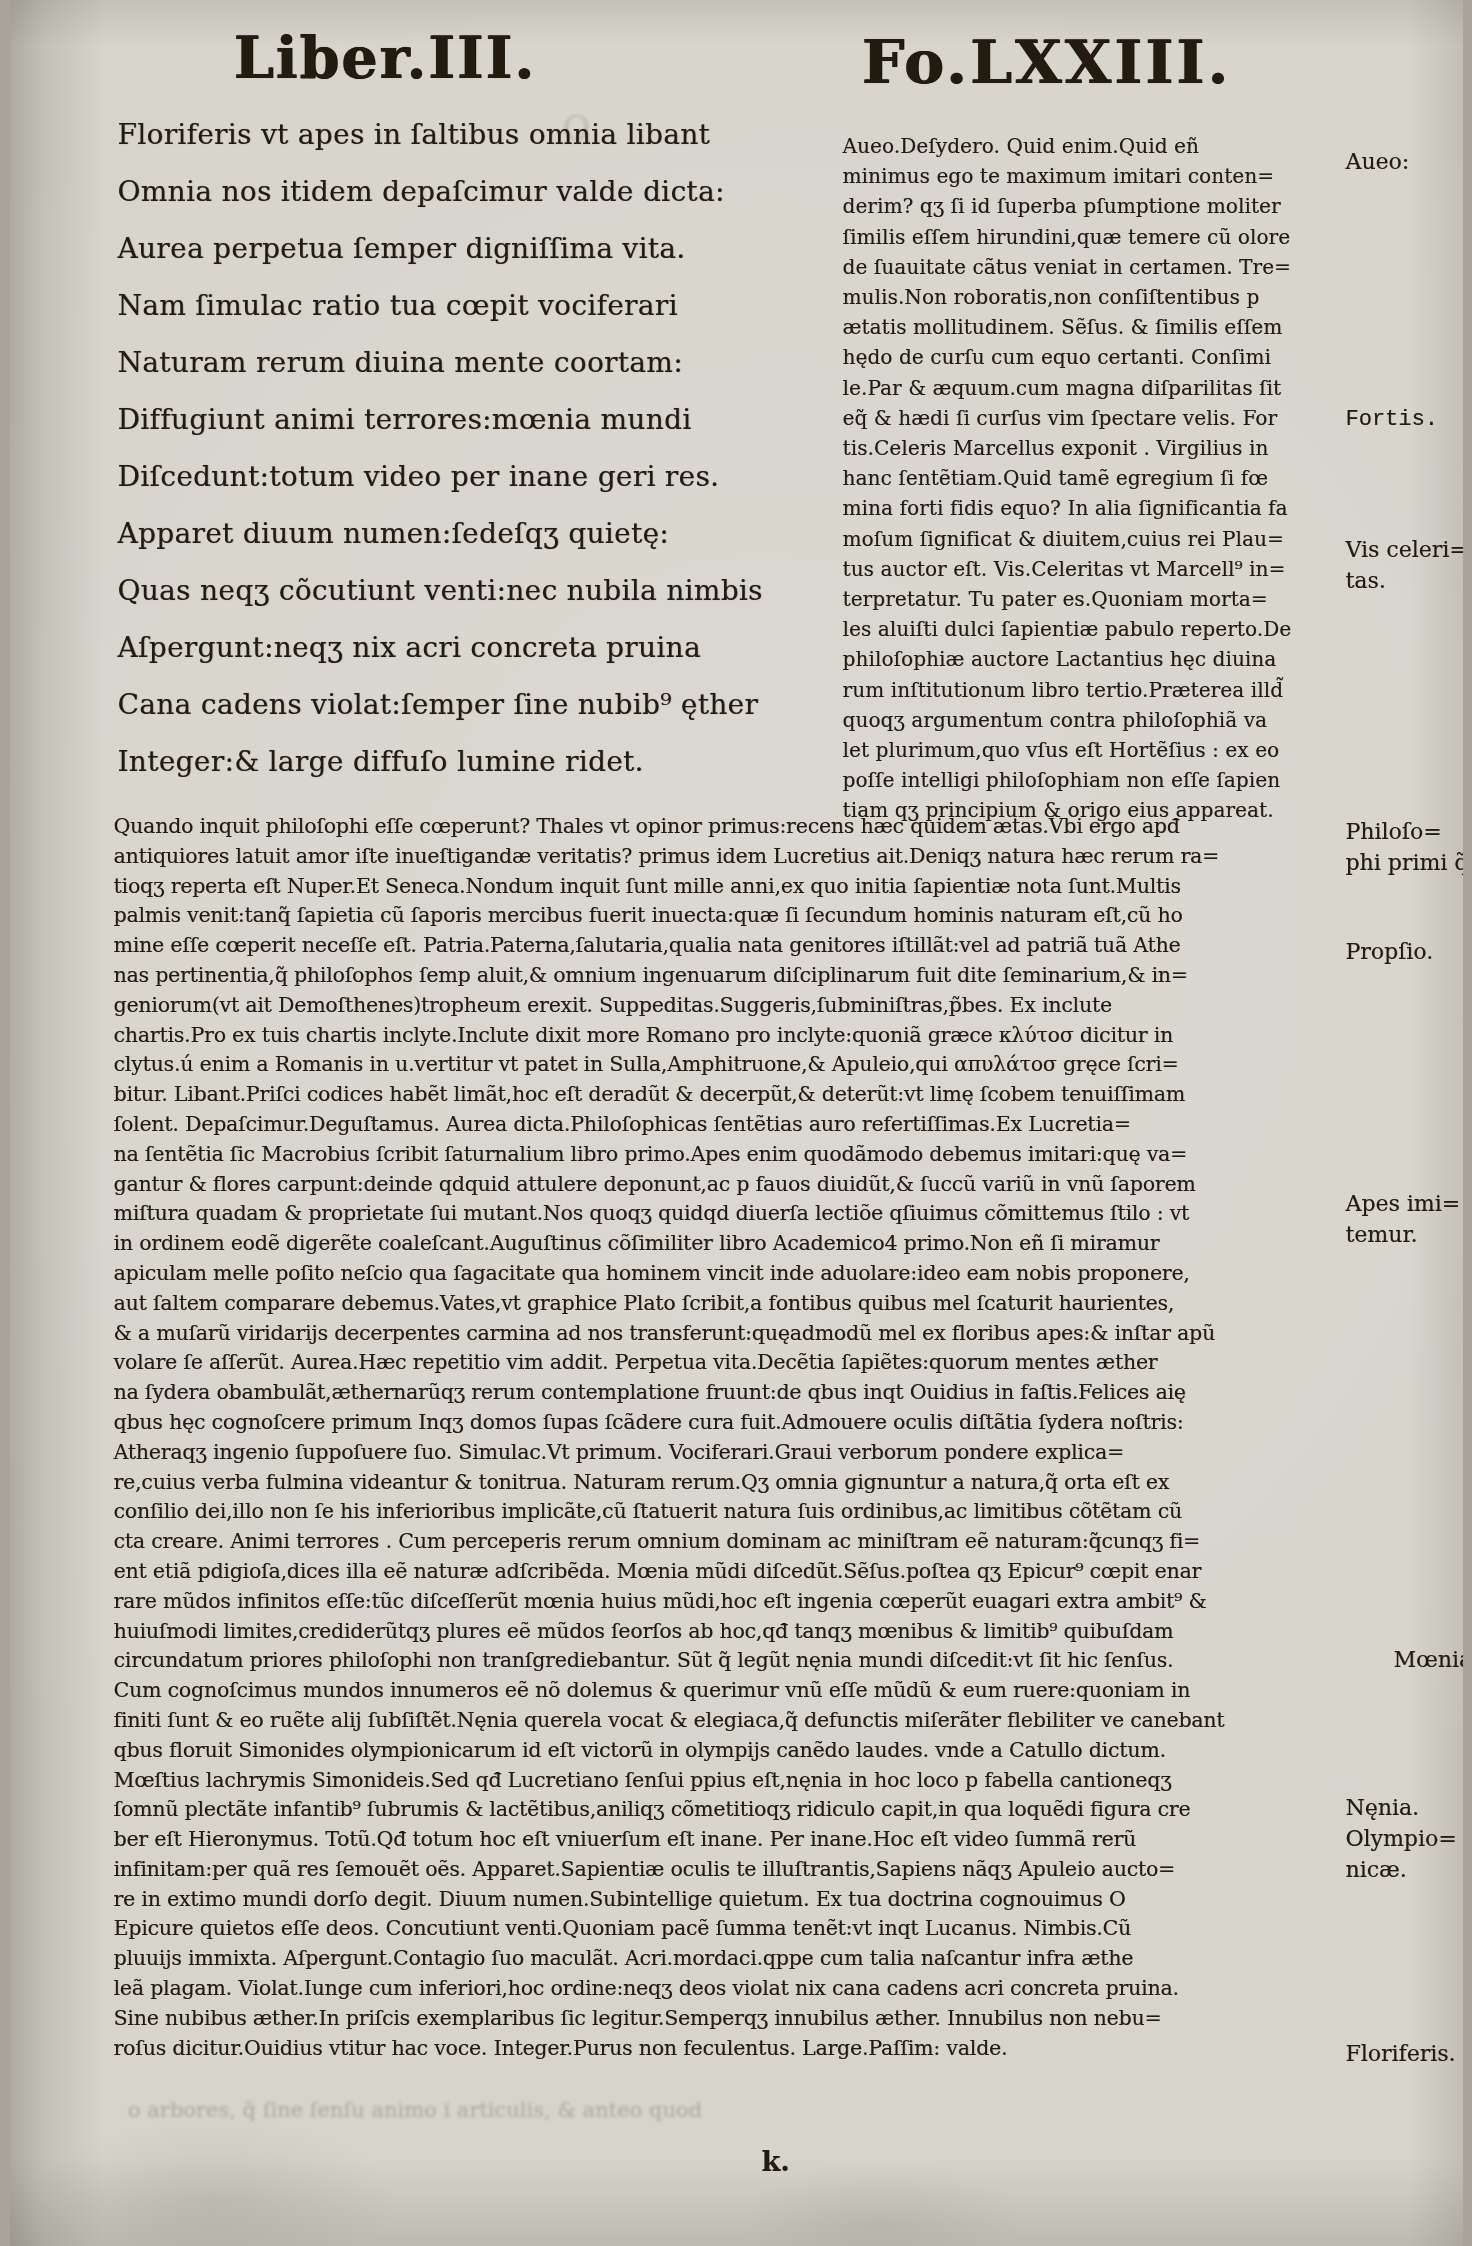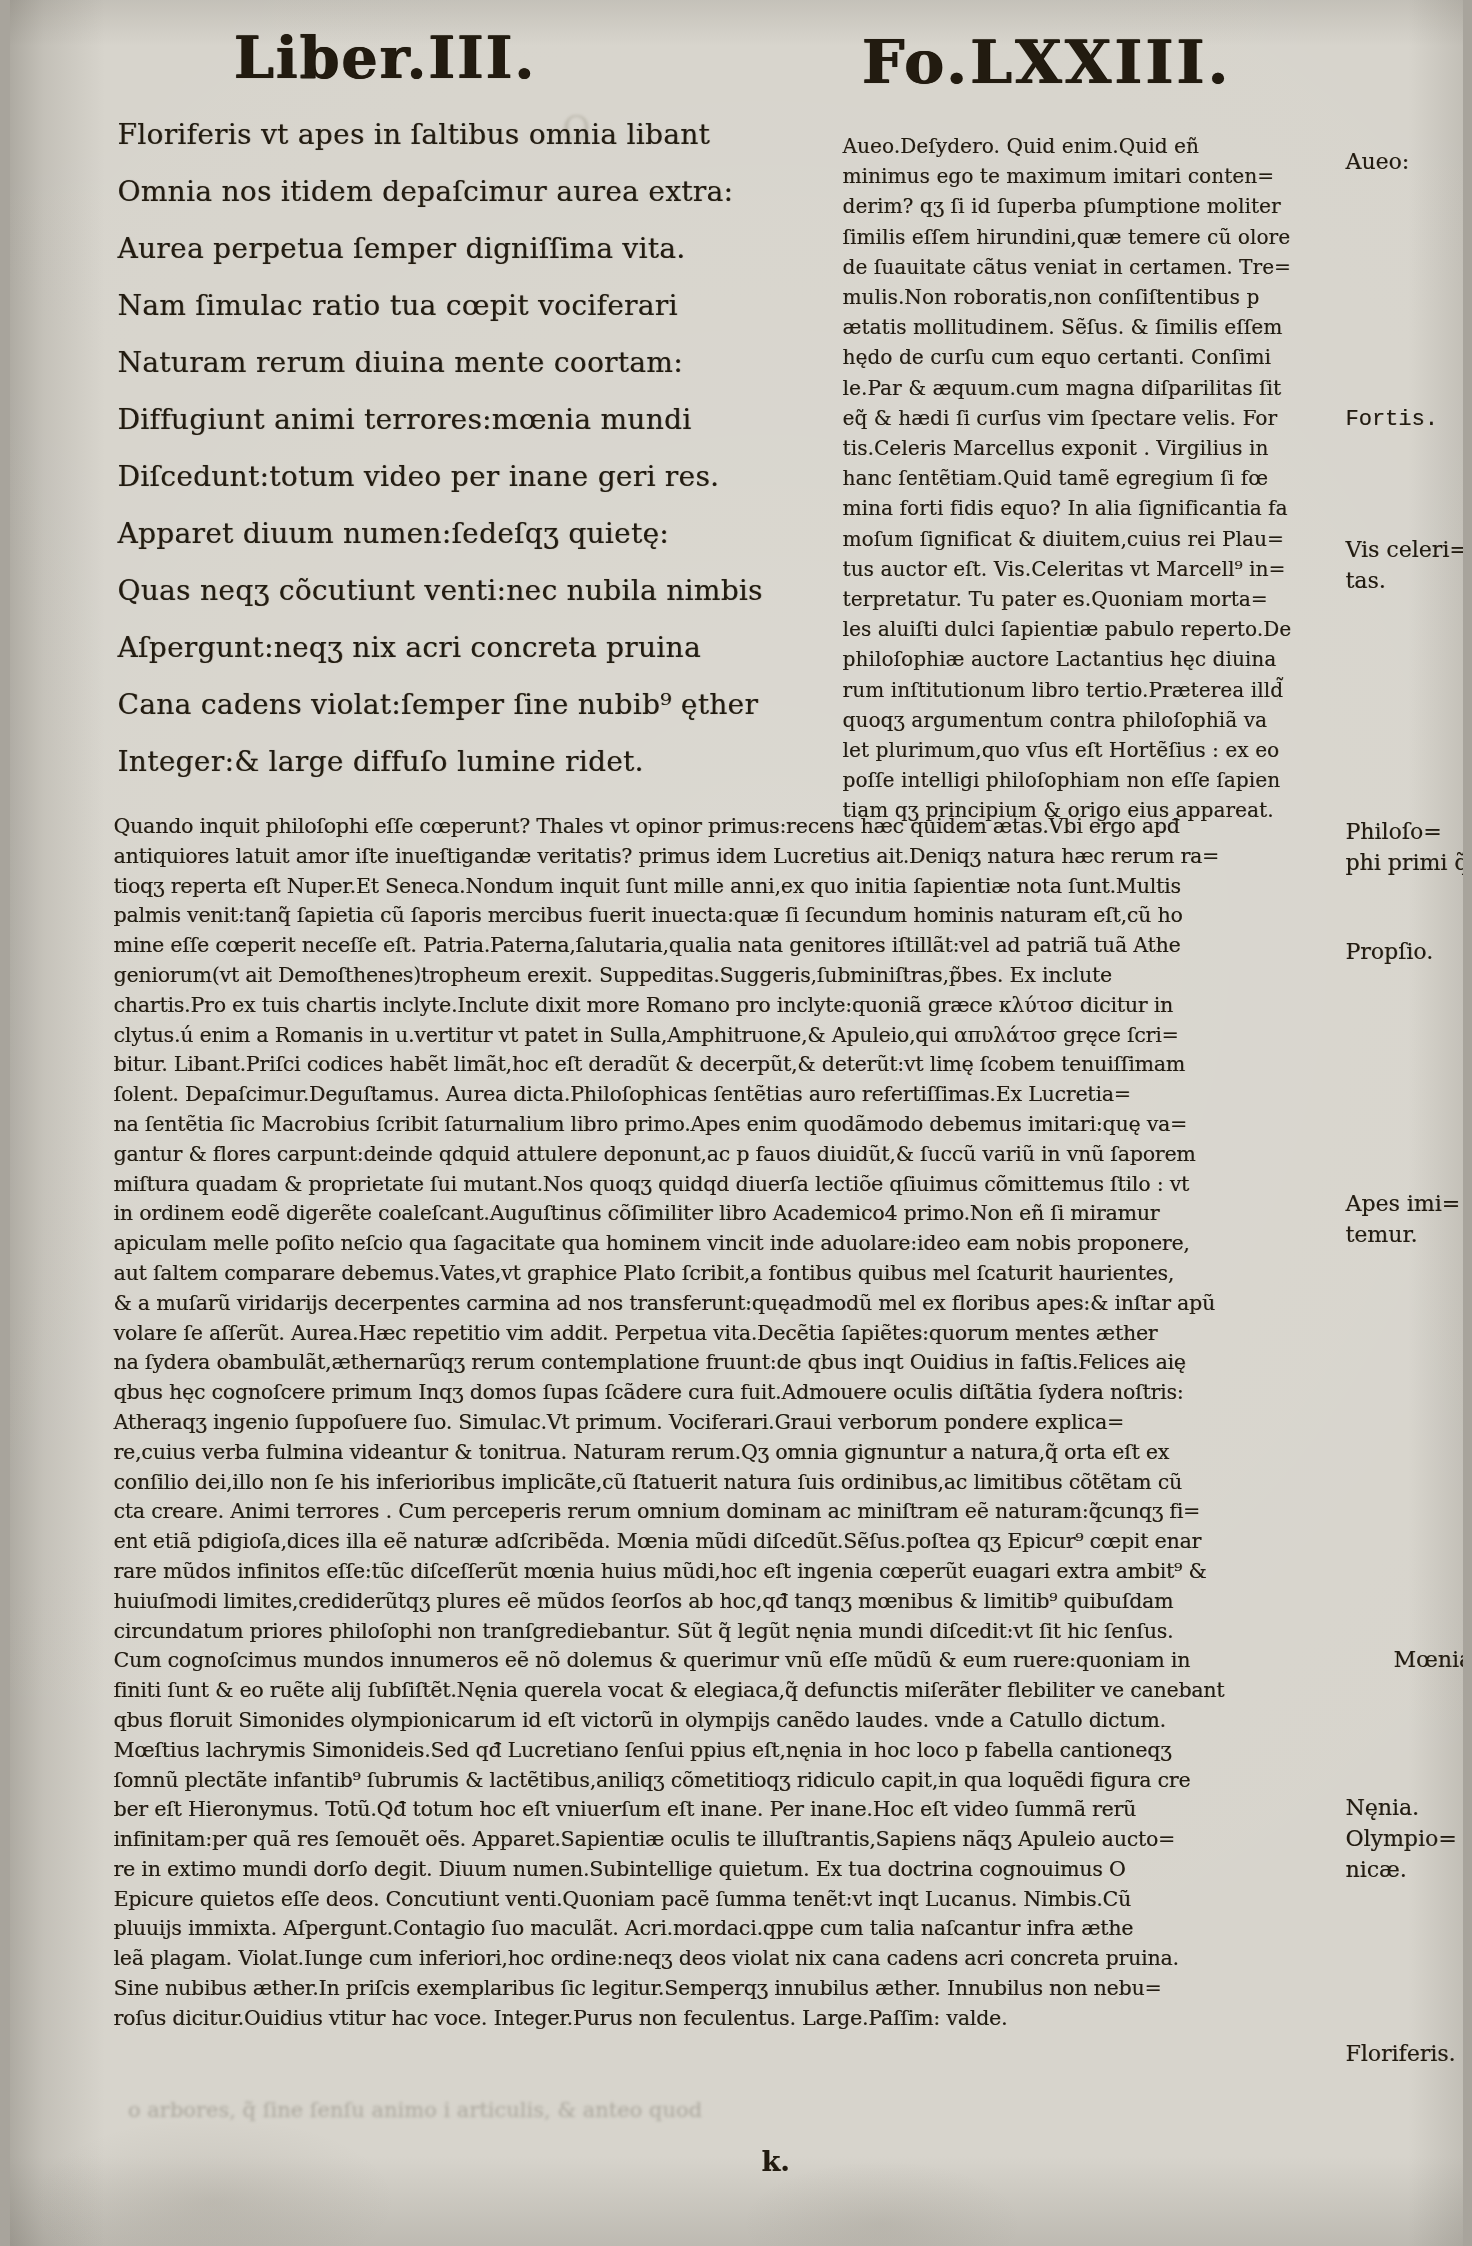--- a/index.html
+++ b/index.html
@@ -73,21 +73,21 @@
 <div class="page">
 
   <div class="header-left ink">Liber.III.</div>
 
   <div class="header-right ink">Fo.LXXIII.</div>
 
   <div class="ghost-initial">O</div>
 
   <div class="poem">
       <div class="poem-line">Floriferis vt apes in ſaltibus omnia libant</div>
-      <div class="poem-line">Omnia nos itidem depaſcimur aurea extra:</div>
+      <div class="poem-line">Omnia nos itidem depaſcimur valde dicta:</div>
       <div class="poem-line">Aurea perpetua ſemper digniſſima vita.</div>
       <div class="poem-line">Nam ſimulac ratio tua cœpit vociferari</div>
       <div class="poem-line">Naturam rerum diuina mente coortam:</div>
       <div class="poem-line">Diffugiunt animi terrores:mœnia mundi</div>
       <div class="poem-line">Diſcedunt:totum video per inane geri res.</div>
       <div class="poem-line">Apparet diuum numen:ſedeſqʒ quietę:</div>
       <div class="poem-line">Quas neqʒ cõcutiunt venti:nec nubila nimbis</div>
       <div class="poem-line">Aſpergunt:neqʒ nix acri concreta pruina</div>
       <div class="poem-line">Cana cadens violat:ſemper ſine nubib⁹ ęther</div>
       <div class="poem-line">Integer:&amp; large diffuſo lumine ridet.</div>
@@ -118,20 +118,21 @@
       <div class="rc-line">poſſe intelligi philoſophiam non eſſe ſapien</div>
       <div class="rc-line">tiam qʒ principium &amp; origo eius appareat.</div>
     </div>
 
   <div class="fullblock">
       <div class="fb-line">Quando inquit philoſophi eſſe cœperunt? Thales vt opinor primus:recens hæc quidem ætas.Vbi ergo apđ</div>
       <div class="fb-line">antiquiores latuit amor iſte inueſtigandæ veritatis? primus idem Lucretius ait.Deniqʒ natura hæc rerum ra=</div>
       <div class="fb-line">tioqʒ reperta eſt Nuper.Et Seneca.Nondum inquit ſunt mille anni,ex quo initia ſapientiæ nota ſunt.Multis</div>
       <div class="fb-line">palmis venit:tanq̃ ſapietia cũ ſaporis mercibus fuerit inuecta:quæ ſi ſecundum hominis naturam eſt,cũ ho</div>
       <div class="fb-line">mine eſſe cœperit neceſſe eſt.   Patria.Paterna,ſalutaria,qualia nata genitores iſtillãt:vel ad patriã tuã Athe</div>
+      <div class="fb-line">nas pertinentia,q̃ philoſophos ſemp aluit,&amp; omnium ingenuarum diſciplinarum fuit dite ſeminarium,&amp; in=</div>
       <div class="fb-line">geniorum(vt ait Demoſthenes)tropheum erexit.   Suppeditas.Suggeris,ſubminiſtras,p̃bes.   Ex inclute</div>
       <div class="fb-line">chartis.Pro ex tuis chartis inclyte.Inclute dixit more Romano pro inclyte:quoniã græce κλύτοσ dicitur in</div>
       <div class="fb-line">clytus.ú enim a Romanis in u.vertitur vt patet in Sulla,Amphitruone,&amp; Apuleio,qui απυλάτοσ gręce ſcri=</div>
       <div class="fb-line">bitur.   Libant.Priſci codices habẽt limãt,hoc eſt deradũt &amp; decerpũt,&amp; deterũt:vt limę ſcobem tenuiſſimam</div>
       <div class="fb-line">ſolent.   Depaſcimur.Deguſtamus.   Aurea dicta.Philoſophicas ſentẽtias auro refertiſſimas.Ex Lucretia=</div>
       <div class="fb-line">na ſentẽtia ſic Macrobius ſcribit ſaturnalium libro primo.Apes enim quodãmodo debemus imitari:quę va=</div>
       <div class="fb-line">gantur &amp; flores carpunt:deinde qdquid attulere deponunt,ac p fauos diuidũt,&amp; ſuccũ variũ in vnũ ſaporem</div>
       <div class="fb-line">miſtura quadam &amp; proprietate ſui mutant.Nos quoqʒ quidqd diuerſa lectiõe qſiuimus cõmittemus ſtilo : vt</div>
       <div class="fb-line">in ordinem eodẽ digerẽte coaleſcant.Auguſtinus cõſimiliter libro Academico4 primo.Non eñ ſi miramur</div>
       <div class="fb-line">apiculam melle poſito neſcio qua ſagacitate qua hominem vincit inde aduolare:ideo eam nobis proponere,</div>

